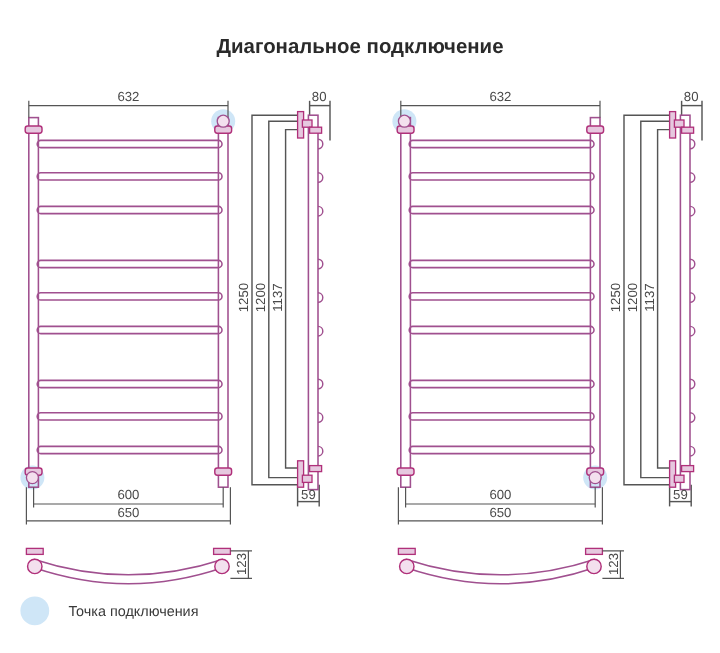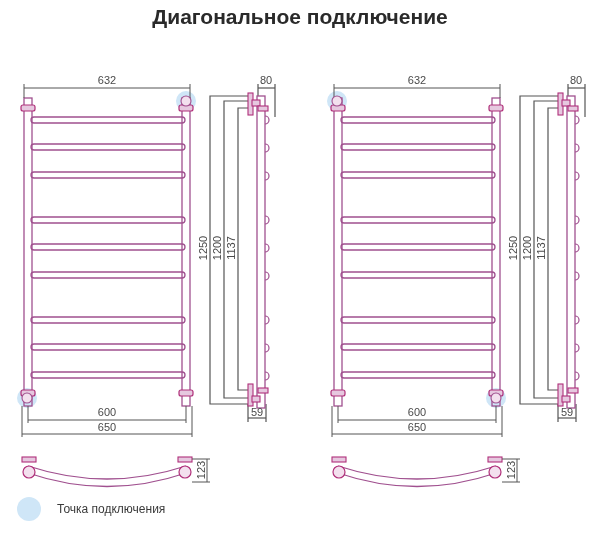--- a/index.html
+++ b/index.html
@@ -1,17 +1,17 @@
 <!DOCTYPE html>
 <html><head>
 <meta charset="utf-8">
 <style>
   html, body { margin: 0; padding: 0; background: #ffffff; }
   body { width: 600px; height: 544px; position: relative; overflow: hidden; font-family: "Liberation Sans", sans-serif; }
-  .title { position: absolute; left: 0; top: 5px; width: 600px; text-align: center; font-weight: bold; font-size: 21px; color: #2a2a2a; }
+  .title { position: absolute; left: 0; top: 29px; width: 600px; text-align: center; font-weight: bold; font-size: 17px; color: #2a2a2a; }
   svg.diagram { position: absolute; left: 0; top: 0; }
   .dim-text { font-family: "Liberation Sans", sans-serif; font-size: 11px; fill: #4a4a4a; }
   .legend { position: absolute; left: 17px; top: 497px; display: flex; align-items: center; }
   .legend-dot { width: 24px; height: 24px; border-radius: 50%; background: #cfe6f7; }
   .legend-label { margin-left: 16px; font-size: 12px; color: #3a3a3a; }
 </style>
 </head>
 <body>
 
 <div class="title">Диагональное подключение</div>

